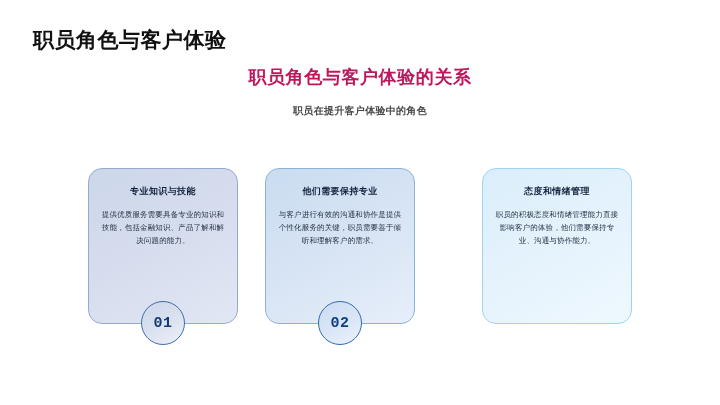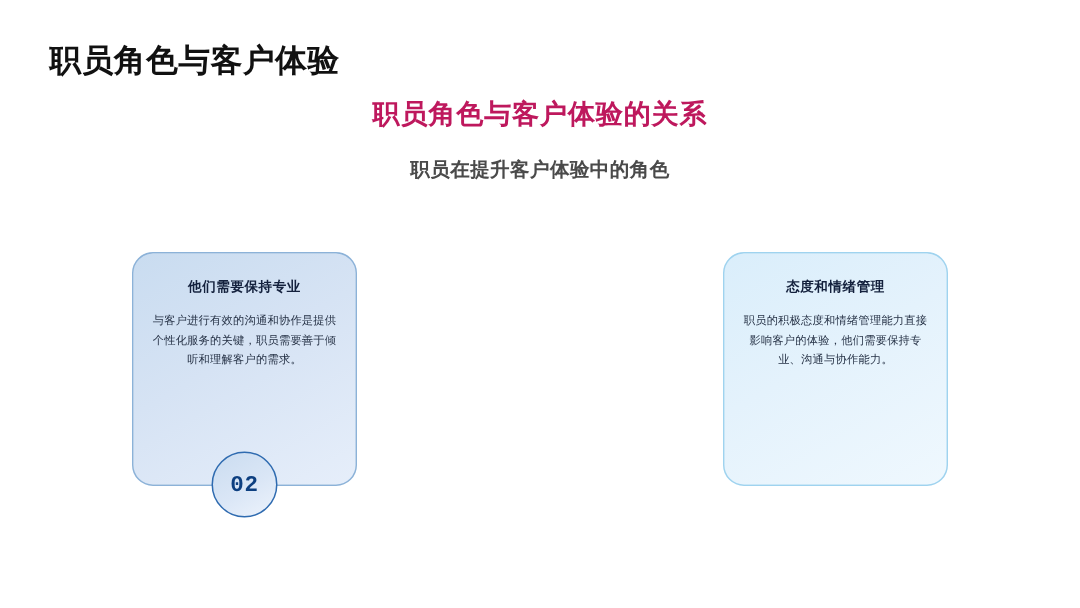--- a/index.html
+++ b/index.html
@@ -42,21 +42,21 @@
   }
   .center-title {
     font-size: 18px;
     font-weight: bold;
     color: #be185d;
     letter-spacing: 0.6px;
     line-height: 1.2;
   }
   .center-subtitle {
     margin-top: 14px;
-    font-size: 13px;
+    font-size: 10px;
     font-weight: bold;
     color: #4a4a4a;
     letter-spacing: 0.3px;
   }
 
   
   .cards {
     position: absolute;
     left: 88px;
     top: 168px;
@@ -145,20 +145,25 @@
 
   <div class="slide-header">职员角色与客户体验</div>
 
   <div class="center-block">
     <div class="center-title">职员角色与客户体验的关系</div>
     <div class="center-subtitle">职员在提升客户体验中的角色</div>
   </div>
 
   <div class="cards">
 
+    <div class="card card-1">
+      <div class="card-title">专业知识与技能</div>
+      <div class="card-body">提供优质服务需要具备专业的知识和技能，包括金融知识、产品了解和解决问题的能力。</div>
+      <div class="badge badge-1">01</div>
+    </div>
 
     <div class="card card-2">
       <div class="card-title">他们需要保持专业</div>
       <div class="card-body">与客户进行有效的沟通和协作是提供个性化服务的关键，职员需要善于倾听和理解客户的需求。</div>
       <div class="badge badge-2">02</div>
     </div>
 
     <div class="card card-3">
       <div class="card-title">态度和情绪管理</div>
       <div class="card-body">职员的积极态度和情绪管理能力直接影响客户的体验，他们需要保持专业、沟通与协作能力。</div>

